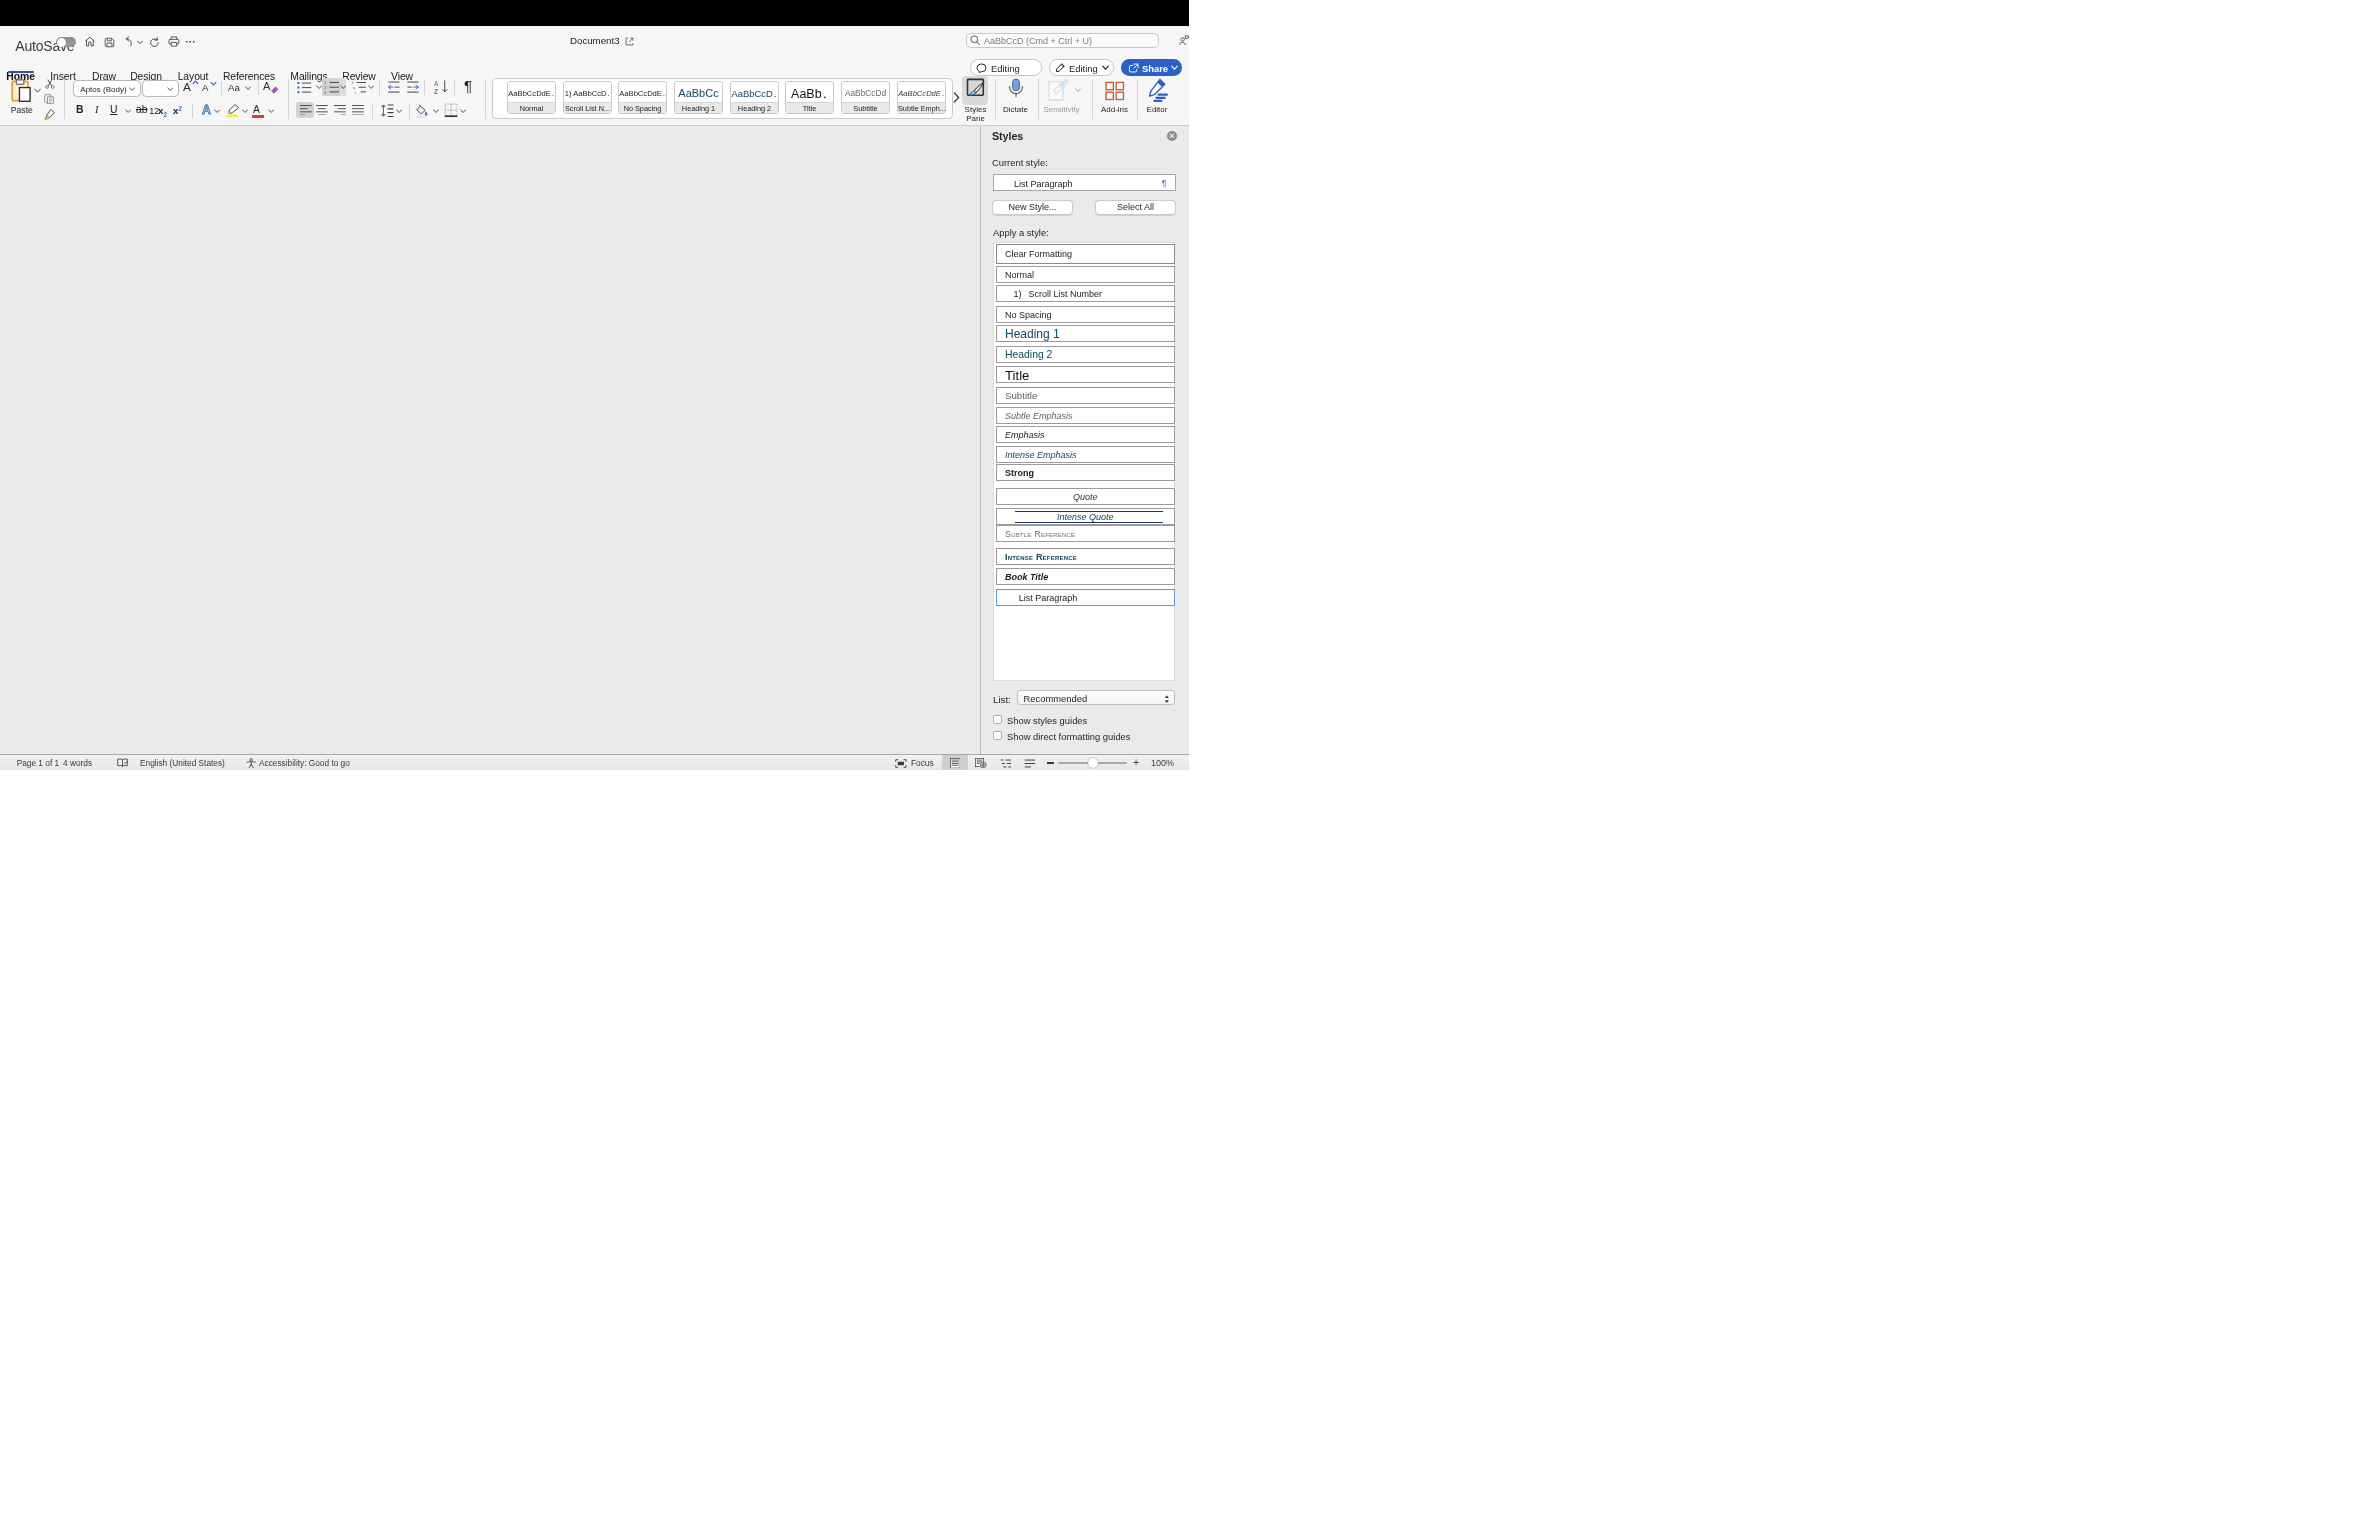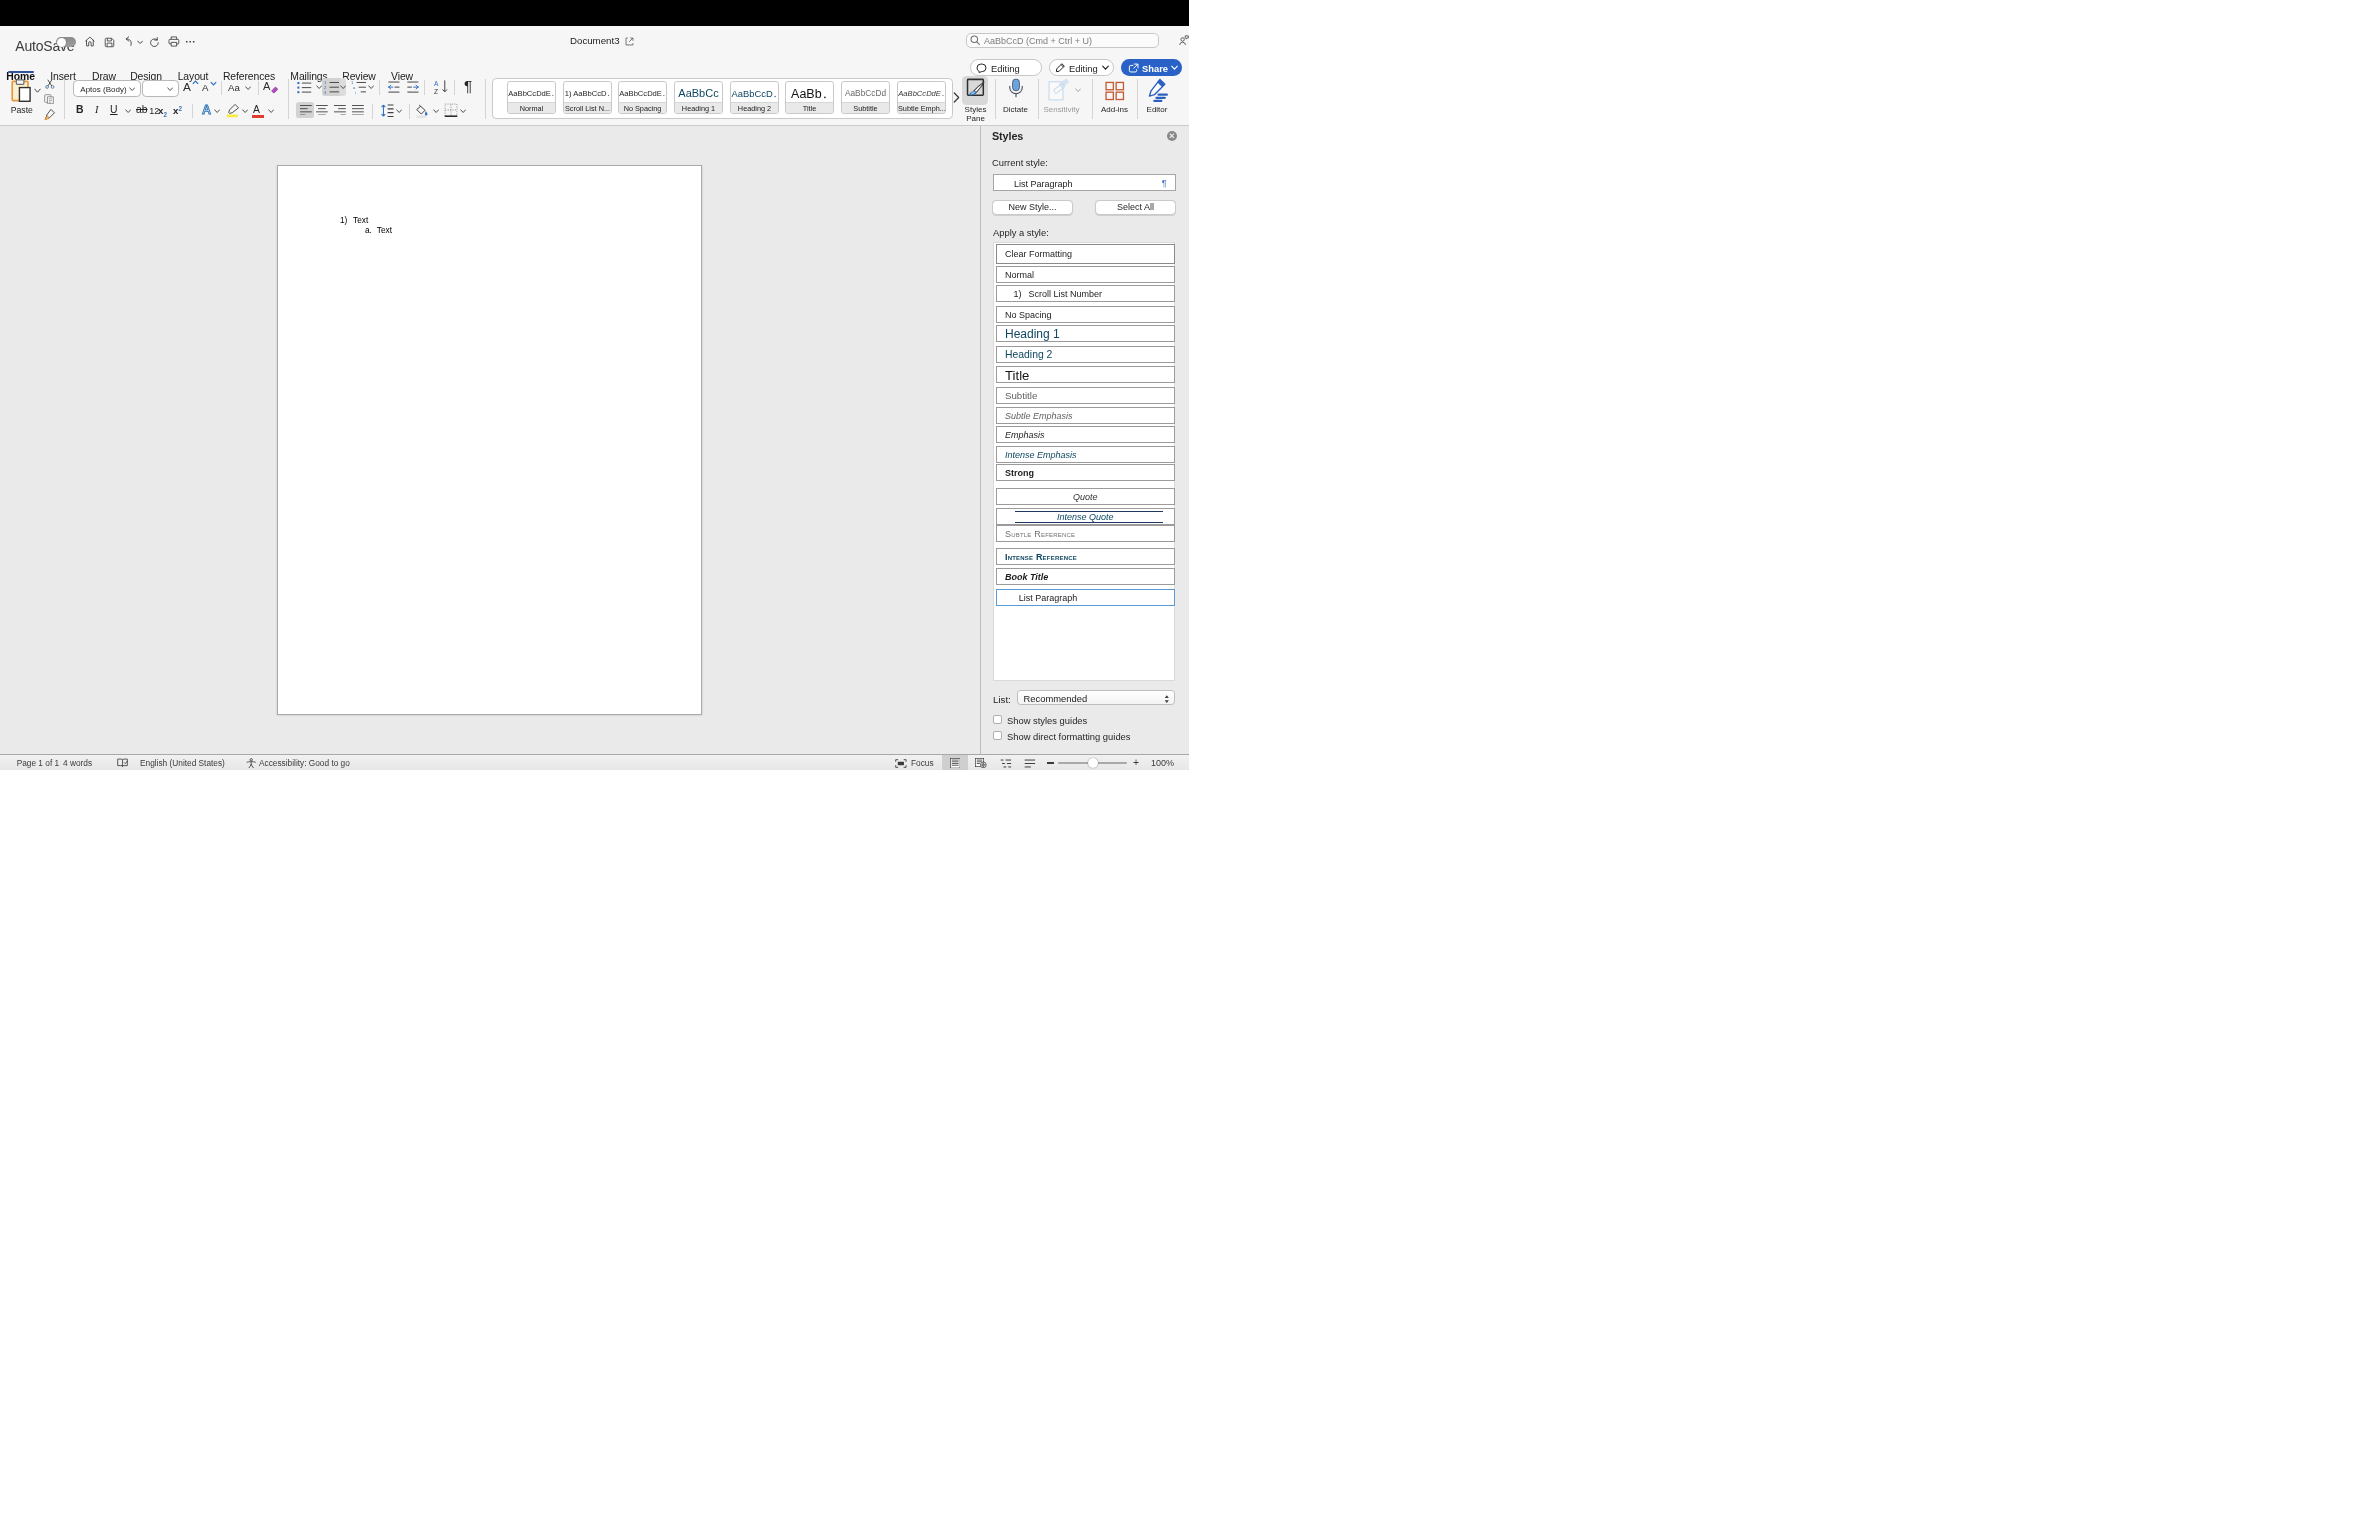--- a/index.html
+++ b/index.html
@@ -352,26 +352,20 @@
         <rect x="16" y="17.5" width="10.5" height="10.5"></rect>
       </svg>
     <div class="glabel abs" style="left:1097px; top:106px; width:35px;">Add-ins</div>
     <div class="vsep" style="left:1137px; top:79px; height:40px;"></div>
     <svg class="abs" style="left:1146px; top:78px;" width="23" height="25" viewBox="0 0 33 36" fill="none">
         <path d="M20 2 L27 9 L12 24 L5 26 L7 19 Z" fill="#fff" stroke="#2b5fc0" stroke-width="2" stroke-linejoin="round"></path>
         <path d="M20 2 L27 9 L23 13 L16 6 Z" fill="#2b5fc0"></path>
         <path d="M18 24 H30 M15 28.5 H27 M12 33 H22" stroke="#2b5fc0" stroke-width="3.2" stroke-linecap="round"></path>
       </svg>
     <div class="glabel abs" style="left:1141px; top:106px; width:32px;">Editor</div>
-  </div>
-  <div id="docarea" class="abs" style="left:0; top:126px; width:980px; height:628px; background:#eaeaea; overflow:hidden;">
-    <div class="abs" style="left:277px; top:39px; width:425px; height:550px; background:#fff; border:0.7px solid #aaaaaa; box-shadow:0 0.7px 2.1px rgba(0,0,0,0.18);">
-      <div class="abs" style="left:62px; top:50px; font-size:8.3px; color:#000; font-family:'Liberation Sans',sans-serif; line-height:9.7px;">1)<span style="display:inline-block; width:5.6px;"></span>Text</div>
-      <div class="abs" style="left:87px; top:60px; font-size:8.3px; color:#000; line-height:9.7px;">a.<span style="display:inline-block; width:4.9px;"></span>Text</div>
-    </div>
   </div>
   <div class="abs" style="left:980px; top:126px; width:0.7px; height:628px; background:#bdbdbd;"></div>
   <div id="pane" class="abs"></div>
   <div class="abs" style="left:992px; top:130px; font-size:10.8px; font-weight:bold; letter-spacing:-0.1px; color:#262626;">Styles</div>
   <div class="abs" style="left:1167px; top:131px; width:10.4px; height:10.4px; border-radius:50%; background:#898989;">
       <svg style="position:absolute; left:2.4px; top:2.4px;" width="5.6" height="5.6" viewBox="0 0 8 8" stroke="#f2f2f2" stroke-width="1.6">
         <path d="M1 1 L7 7 M7 1 L1 7"></path>
       </svg>
     </div>
   <div class="abs" style="left:992px; top:157px; font-size:9.4px; color:#262626;">Current style:</div>

